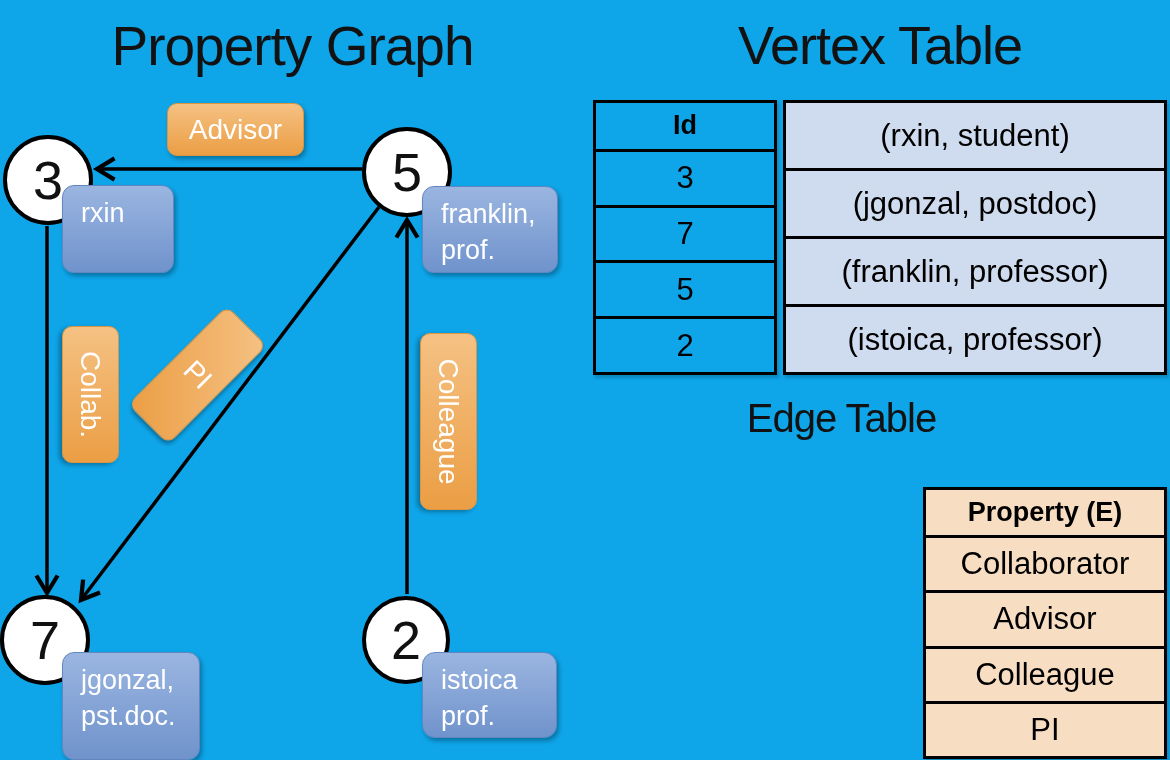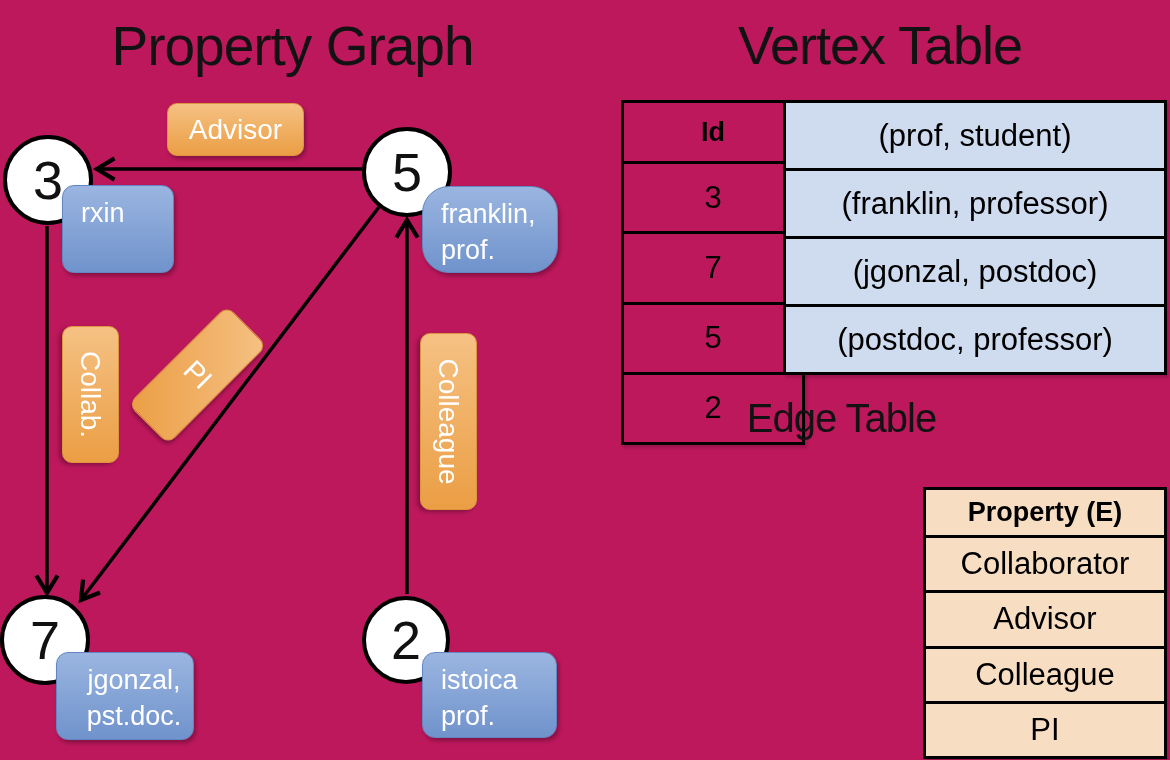--- a/index.html
+++ b/index.html
@@ -7,21 +7,21 @@
     --accent-orange-dark:#EB9E44;
     --accent-orange-border:#DD9540;
     --accent-blue-light:#9AB5E0;
     --accent-blue-dark:#7093CC;
     --accent-blue-border:#6287C0;
     --vertex-cell-bg:#CFDBEE;
     --edge-cell-bg:#F7DDC2;
   }
   html,body{margin:0;padding:0;background:#fff;}
   body{font-family:"Liberation Sans", sans-serif;}
-  #stage{position:relative;width:1170px;height:760px;background:#be185d;overflow:hidden;}
+  #stage{position:relative;width:1170px;height:760px;background:#0ea5e9;overflow:hidden;}
 
   .big-title{
     position:absolute;
     font-size:55px;
     line-height:1.1;
     color:#121212;
     text-align:center;
     letter-spacing:-1px;
     white-space:nowrap;
   }
@@ -134,37 +134,37 @@
     <div class="elabel rot45" style="left:169px;top:305px;width:57px;height:140px;">
       <span>PI</span>
     </div>
     <div class="elabel rot90" style="left:360px;top:393px;width:177px;height:57px;">
       <span>Colleague</span>
     </div>
 
     <div class="vbox" style="left:62px;top:185px;width:112px;height:88px;">
       <span>rxin</span>
     </div>
-    <div class="vbox" style="left:422px;top:186px;width:136px;height:87px;border-radius:27px;">
+    <div class="vbox" style="left:422px;top:186px;width:136px;height:87px;">
       <span>franklin,</span>
       <span>prof.</span>
     </div>
-    <div class="vbox" style="left:56px;top:652px;width:138px;height:88px;text-align:center;">
+    <div class="vbox" style="left:62px;top:652px;width:138px;height:108px;">
       <span>jgonzal,</span>
       <span>pst.doc.</span>
     </div>
     <div class="vbox" style="left:422px;top:652px;width:135px;height:86px;border-radius:13px;">
       <span>istoica</span>
       <span>prof.</span>
     </div>
   </div>
 
   <div class="big-title" style="left:593px;top:16px;width:574px;font-size:54px;">Vertex Table</div>
 
-  <table class="dtable" style="left:621px;top:100px;width:184px;height:345px;">
+  <table class="dtable" style="left:593px;top:100px;width:184px;height:275px;">
     <tbody>
         <tr>
           <td class="th">Id</td>
         </tr>
     <tr>
           <td>3</td>
         </tr>
     <tr>
           <td>7</td>
         </tr>
@@ -173,30 +173,30 @@
         </tr>
     <tr>
           <td>2</td>
         </tr>
   </tbody>
     </table>
 
   <table class="dtable bluecells" style="left:783px;top:100px;width:384px;height:275px;">
     <tbody>
     <tr>
-          <td>(prof, student)</td>
+          <td>(rxin, student)</td>
+        </tr>
+    <tr>
+          <td>(jgonzal, postdoc)</td>
         </tr>
     <tr>
           <td>(franklin, professor)</td>
         </tr>
     <tr>
-          <td>(jgonzal, postdoc)</td>
-        </tr>
-    <tr>
-          <td>(postdoc, professor)</td>
+          <td>(istoica, professor)</td>
         </tr>
   </tbody>
     </table>
 
   <div class="big-title" style="left:552px;top:396px;width:579px;font-size:40px;">Edge Table</div>
 
 
   <table class="dtable tancells" style="left:923px;top:487px;width:244px;height:272px;">
     <tbody>
         <tr>

